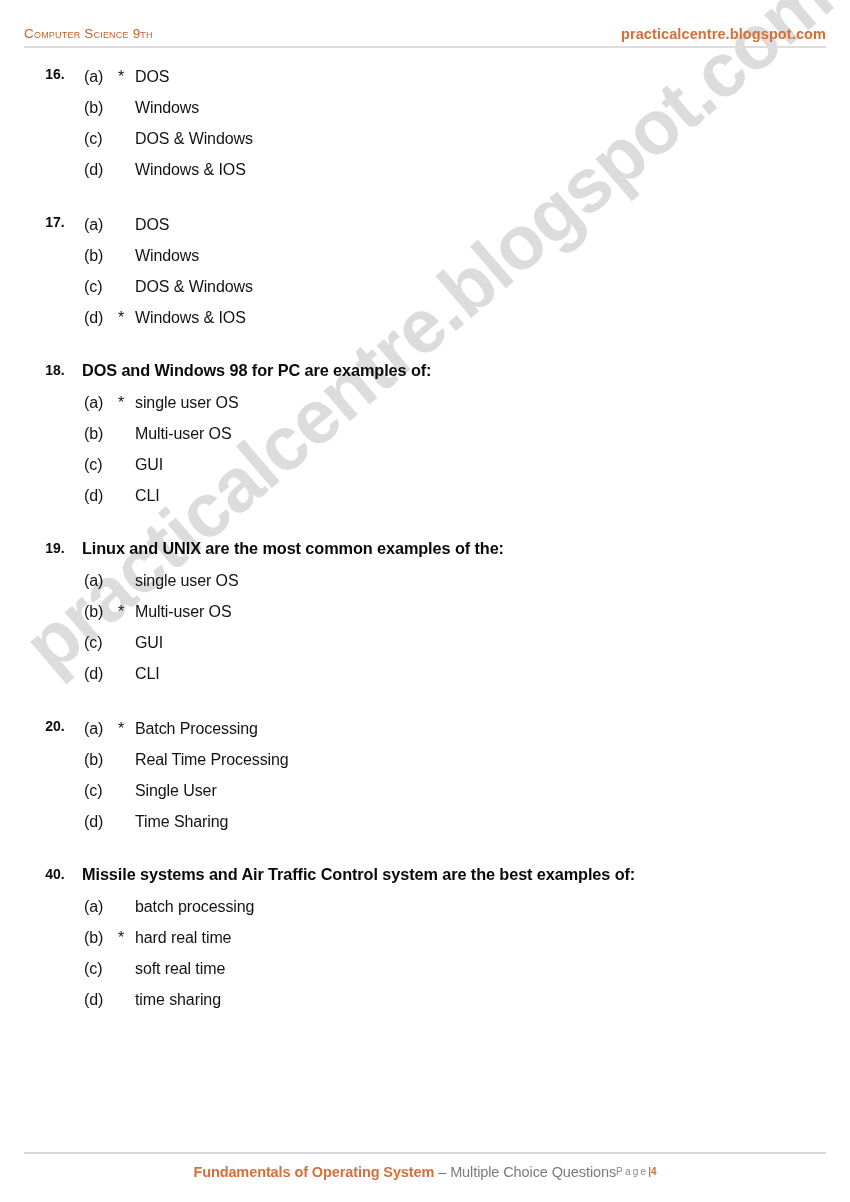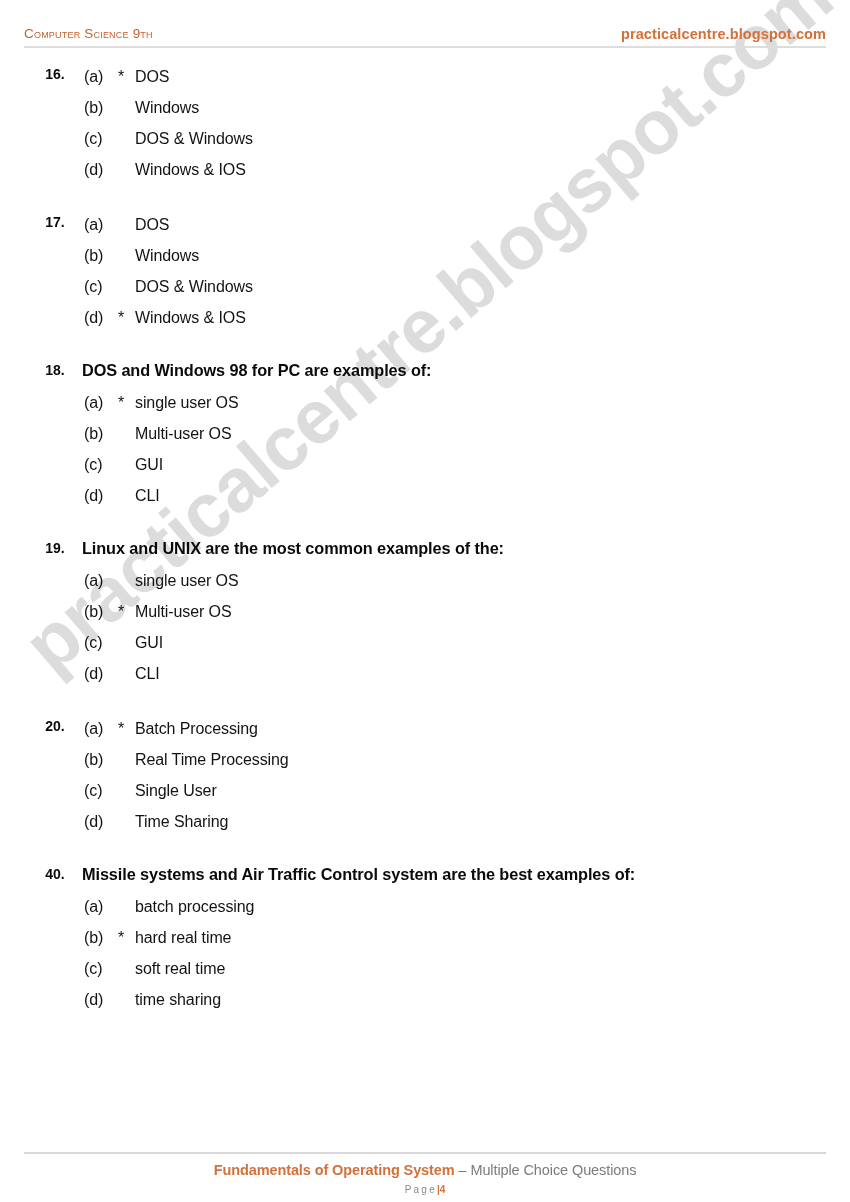--- a/index.html
+++ b/index.html
@@ -165,22 +165,21 @@
   }
   .footer {
     position: absolute;
     left: 24px;
     right: 24px;
     top: 1160px;
     height: 24px;
     z-index: 3;
     display: flex;
     align-items: center;
-    justify-content: space-between;
-    flex-direction: column;
+    justify-content: center;
   }
   .footer-left {
     font-size: 14.5px;
     white-space: nowrap;
     line-height: 20px;
   }
   .footer-title {
     font-weight: bold;
     color: #d4703a;
     letter-spacing: -0.1px;

